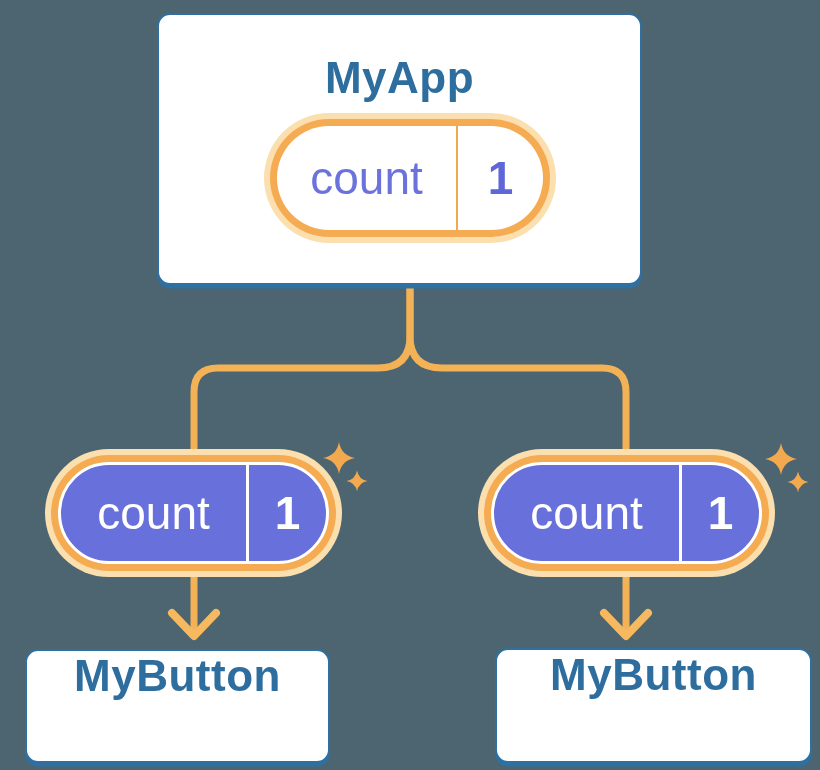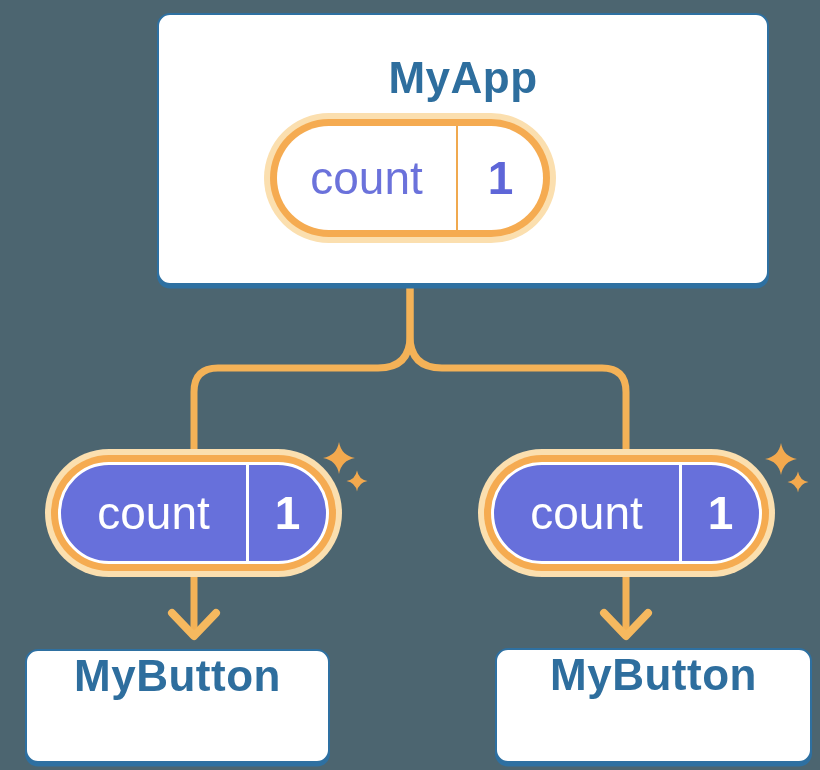--- a/index.html
+++ b/index.html
@@ -19,21 +19,21 @@
     z-index: 1;
   }
   .card {
     position: absolute;
     background: #ffffff;
     border: 2.5px solid #2E70A1;
     border-radius: 13px;
     box-shadow: 0 3.5px 0 #2E70A1;
     z-index: 2;
   }
-  .card-root { left: 157px; top: 13px; width: 612px; height: 272px; }
+  .card-root { left: 157px; top: 13px; width: 485px; height: 272px; }
   .card-child { display: flex; justify-content: center; }
   .card-child-left  { left: 25px;  top: 649px; width: 305px; height: 114px; }
   .card-child-right { left: 495px; top: 648px; width: 317px; height: 115px; }
   .node-title {
     color: #2E6E9E;
     font-size: 44px;
     font-weight: 600;
     text-align: center;
     letter-spacing: 0.5px;
   }

